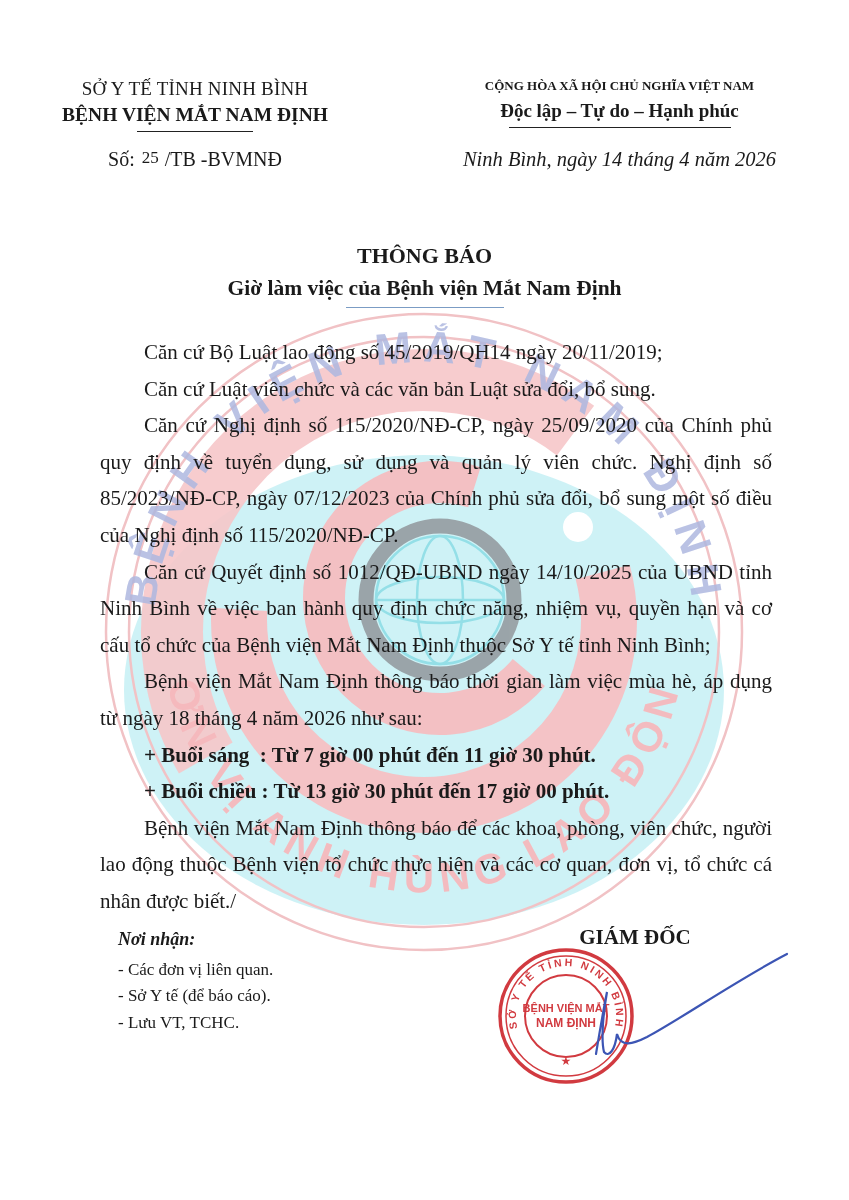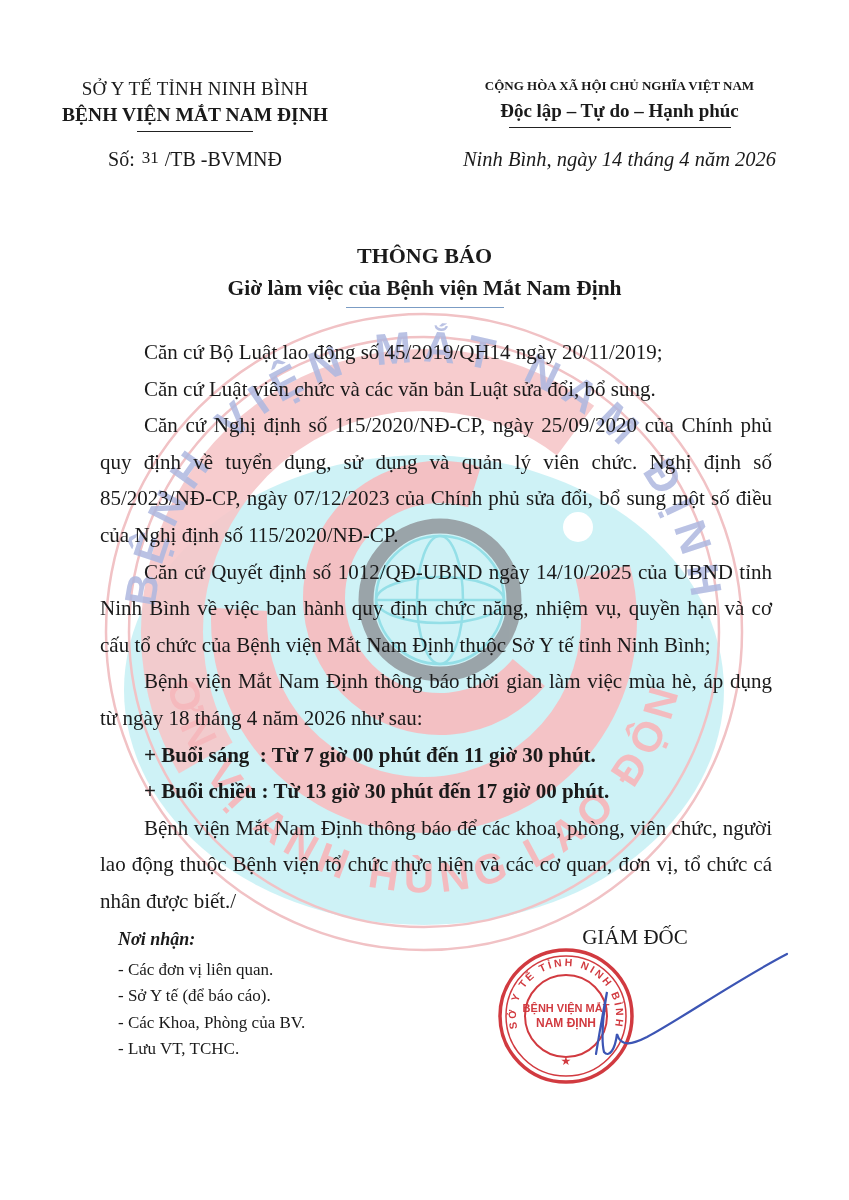--- a/index.html
+++ b/index.html
@@ -36,21 +36,21 @@
   
   .bodytext{width:672px;margin:26px 0 0 100px;font-size:21px;line-height:36.6px;text-align:justify;}
   .bodytext p{margin:0;text-indent:44px;}
   .bodytext p.bold{font-weight:bold;white-space:pre-wrap;}
 
   
   .footer{position:absolute;left:0;top:918px;width:849px;height:282px;}
   .recipients{position:absolute;left:118px;top:8px;font-size:17px;line-height:26.5px;}
   .recip-label{font-size:18px;font-weight:bold;font-style:italic;margin-bottom:4px;}
   .director{position:absolute;left:535px;top:7px;width:200px;text-align:center;
-            font-size:21px;font-weight:normal;}
+            font-size:21px;font-weight:bold;}
   .signer{position:absolute;left:535px;top:160px;width:200px;text-align:center;
           font-size:22px;font-weight:bold;}
   .stampsvg{position:absolute;left:496px;top:28px;}
   .sigsvg{position:absolute;left:557px;top:22px;}
 </style>
 </head>
 <body>
 
 <div class="page">
 
@@ -98,21 +98,21 @@
       <div class="hdr-right">
         <div class="hr1">CỘNG HÒA XÃ HỘI CHỦ NGHĨA VIỆT NAM</div>
         <div class="hr2">Độc lập – Tự do – Hạnh phúc</div>
         <div class="rule-r"></div>
       </div>
     </div>
 
     <div class="numrow">
       <div class="num-left">
         <span>Số:</span>
-        <span class="num-val">31</span><span>/TB -BVMNĐ</span>
+        <span class="num-val">25</span><span>/TB -BVMNĐ</span>
       </div>
       <div class="num-right">Ninh Bình, ngày 14 tháng 4 năm 2026</div>
     </div>
 
     <div class="title">
       <div class="t1">THÔNG BÁO</div>
       <div class="t2">Giờ làm việc của Bệnh viện Mắt Nam Định</div>
       <div class="t-rule"></div>
     </div>
 
@@ -126,21 +126,20 @@
       <p class="bold">+ Buổi chiều : Từ 13 giờ 30 phút đến 17 giờ 00 phút.</p>
       <p>Bệnh viện Mắt Nam Định  thông báo để các khoa, phòng, viên chức, người lao động thuộc Bệnh viện tổ chức thực hiện và các cơ quan, đơn vị, tổ chức cá nhân được biết./</p>
     </div>
   </div>
 
   <div class="footer content">
     <div class="recipients">
       <div class="recip-label">Nơi nhận:</div>
       <div>- Các đơn vị liên quan.</div>
       <div>- Sở Y tế (để báo cáo).</div>
-      <div>- Các Khoa, Phòng của BV.</div>
       <div>- Lưu VT, TCHC.</div>
     </div>
 
     <div class="director">GIÁM ĐỐC</div>
 
     <svg class="stampsvg" width="140" height="140" viewBox="0 0 140 140" opacity="0.92">
       <defs>
         <path id="stamp-arc" d="M 38 108.5 A 50 50 0 1 1 102 108.5" fill="none"></path>
       </defs>
       <circle cx="70" cy="70" r="66" fill="none" stroke="#ce2a30" stroke-width="3.5"></circle>

